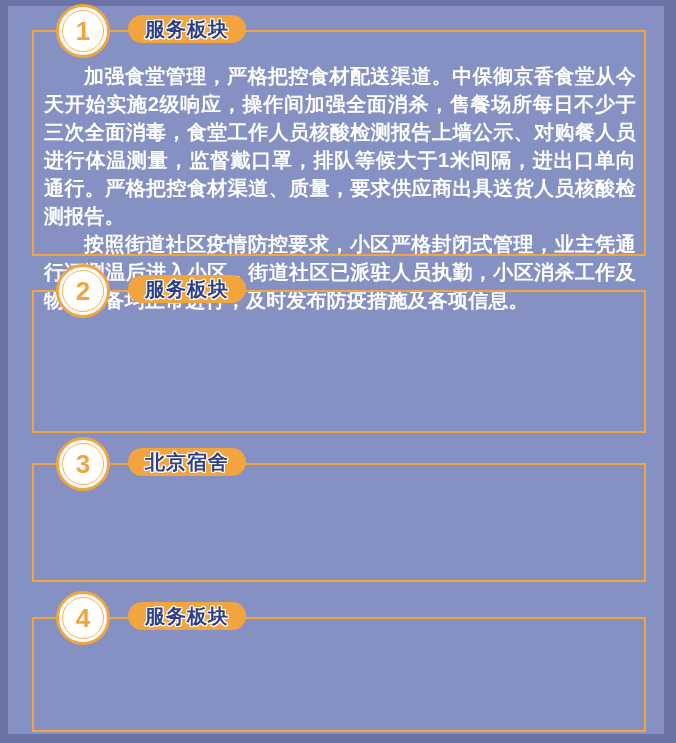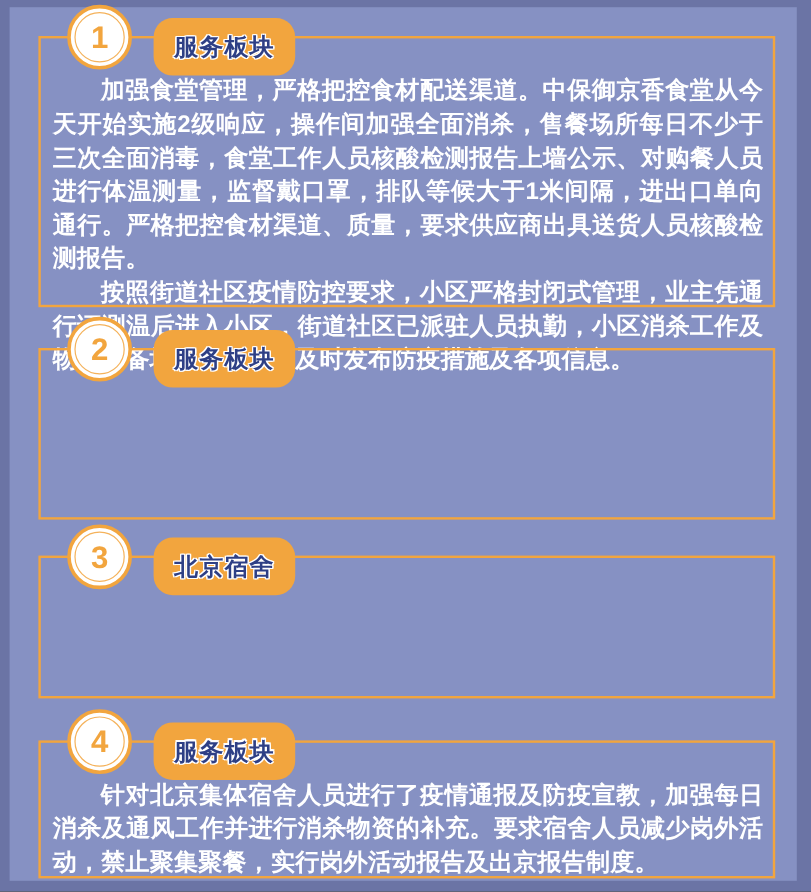--- a/index.html
+++ b/index.html
@@ -60,21 +60,21 @@
     color:var(--orange);
     font-size:26px;
     font-weight:bold;
     line-height:1;
     text-shadow:0 0 1px #fff;
   }
 
   .pill{
     position:absolute;
     left:94px; top:-17px;
-    height:48px;
+    height:28px;
     padding:0 17px;
     background:var(--orange);
     border-radius:16px;
     display:flex; align-items:center;
     z-index:2;
   }
   .pill .title{
     color:var(--navy);
     font-size:20px;
     font-weight:bold;
@@ -132,15 +132,14 @@
     </div>
   </section>
 
   <section class="card card-4">
     <div class="badge">
       <span class="num">4</span>
     </div>
     <div class="pill">
       <span class="title">服务板块</span>
     </div>
-    <p>针对北京集体宿舍人员进行了疫情通报及防疫宣教，加强每日消杀及通风工作并进行消杀物资的补充。要求宿舍人员减少岗外活动，禁止聚集聚餐，实行岗外活动报告及出京报告制度。</p>
   </section>
 </div>
 
 </body></html>

